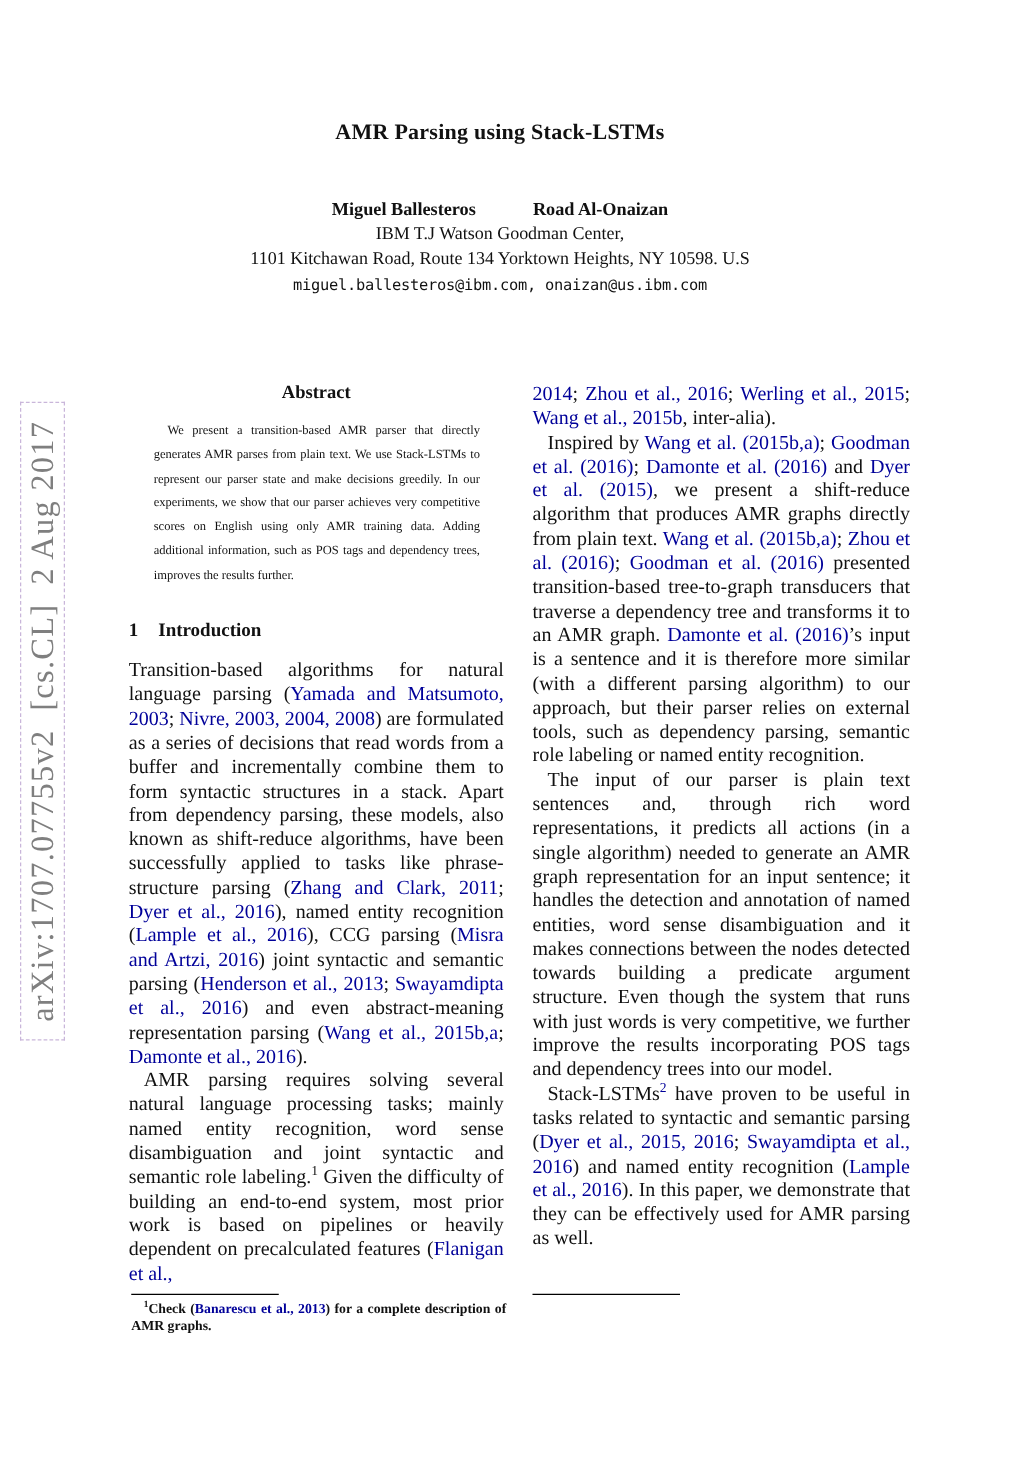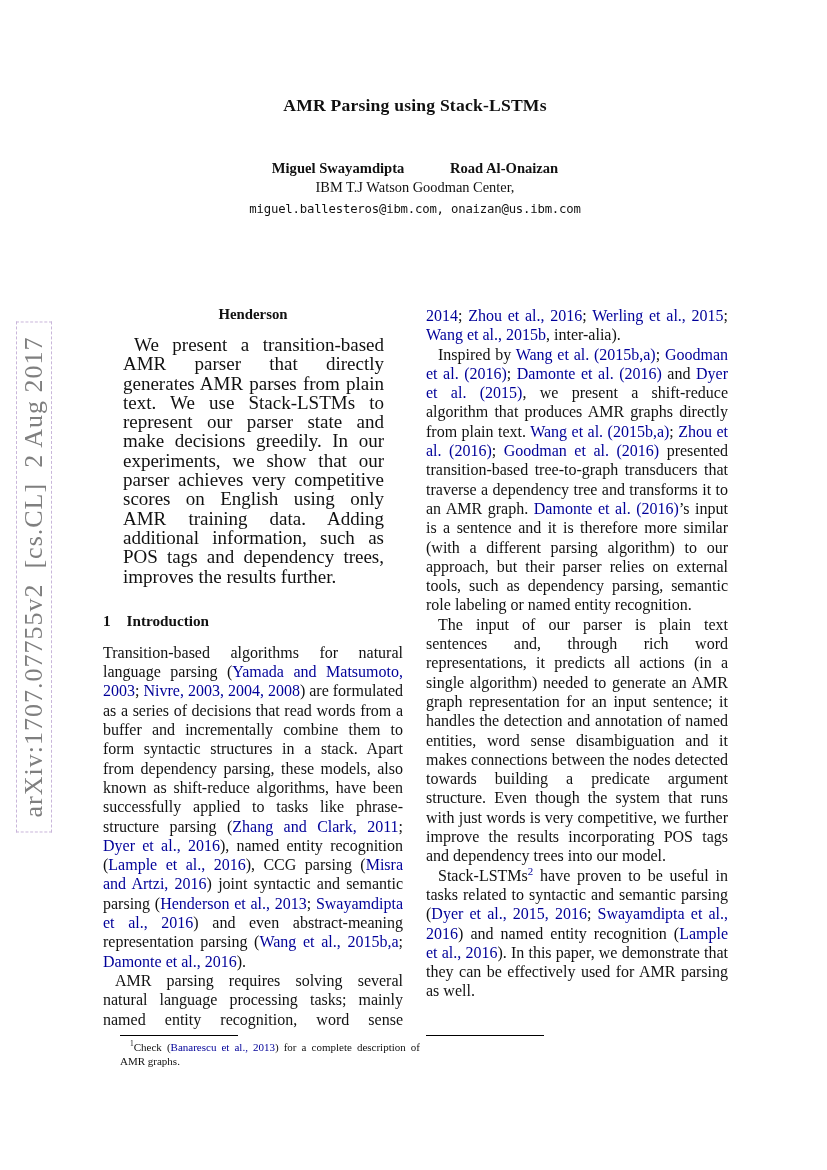--- a/index.html
+++ b/index.html
@@ -21,84 +21,85 @@
     white-space: pre;
     font-size: 26px;
     letter-spacing: 1px;
     color: #7f7f7f;
     border: 1px dashed #c9b6da;
     padding: 2px 14px;
     font-family: "Liberation Serif", "DejaVu Serif", serif;
   }
 
   
-  .header { position: absolute; left: 102px; top: 95px; width: 626px; text-align: center; }
+  .header { position: absolute; left: 87px; top: 95px; width: 626px; text-align: center; }
   .title { font-size: 17.6px; font-weight: bold; margin: 0 0 42px 0; letter-spacing: 0.2px; }
   .authors { font-size: 14.6px; font-weight: bold; line-height: 20px; }
   .authors .author { display: inline-block; margin: 0 21px; }
   .affil { font-size: 14.4px; line-height: 19.5px; }
   .emails {
     font-family: "DejaVu Sans Mono", "Liberation Mono", monospace;
     font-size: 12.3px; line-height: 18px; margin-top: 2px; letter-spacing: -0.2px; text-align: center;
   }
 
   
   .col { position: absolute; top: 306px; height: 726px; overflow: hidden; }
   .col-left  { left: 103px; width: 300px; }
   .col-right { left: 426px; width: 302px; }
 
   .abstract-heading { text-align: center; font-size: 14.8px; font-weight: bold; margin: 0 0 12px 0; }
   .abstract-text {
     margin: 0 19px 16px 20px;
-    font-size: 19px; line-height: 19.3px;
+    font-size: 10px; line-height: 19.3px;
     text-align: justify; text-indent: 11px;
   }
 
   .section-heading { font-size: 15.2px; font-weight: bold; margin: 26px 0 13px 0; }
   .section-heading .sec-num { margin-right: 16px; }
 
   .body-par {
     margin: 0;
     font-size: 16px; line-height: 19.3px;
     text-align: justify; text-indent: 12px;
   }
   .body-par.noindent { text-indent: 0; }
 
   .cite { color: #000099; cursor: pointer; text-decoration: none; }
 
   sup { font-size: 0.68em; line-height: 0; vertical-align: super; }
 
   
   .footnote { position: absolute; top: 1035px; }
-  .fn-left  { left: 120px; width: 300px; }
+  .fn-left  { left: 105px; width: 300px; font-weight: bold; }
   .fn-right { left: 426px; width: 302px; }
   .fn-rule { width: 118px; border-top: 1.2px solid #000; margin: 0 0 5px 0; }
   .fn-text { margin: 0; font-size: 11px; line-height: 13.8px; text-align: justify; text-indent: 10px; }
 </style>
 </head>
 <body>
 
 <div class="page">
 
   <div class="watermark-anchor">
     <span class="wm-text">arXiv:1707.07755v2  [cs.CL]  2 Aug 2017</span>
   </div>
 
   <div class="header">
     <h1 class="title">AMR Parsing using Stack-LSTMs</h1>
     <div class="authors">
-      <span class="author">Miguel Swayamdipta</span>
+      <span class="author">Miguel Ballesteros</span>
       <span class="author">Road Al-Onaizan</span>
     </div>
     <div class="affil">IBM T.J Watson Goodman Center,</div>
+    <div class="affil">1101 Kitchawan Road, Route 134 Yorktown Heights, NY 10598. U.S</div>
     <div class="emails">miguel.ballesteros@ibm.com, onaizan@us.ibm.com</div>
   </div>
 
   <div class="col col-left">
-    <h2 class="abstract-heading">Henderson</h2>
+    <h2 class="abstract-heading">Abstract</h2>
     <p class="abstract-text">We present a transition-based AMR parser that directly generates AMR parses from plain text. We use Stack-LSTMs to represent our parser state and make decisions greedily. In our experiments, we show that our parser achieves very competitive scores on English using only AMR training data. Adding additional information, such as POS tags and dependency trees, improves the results further.</p>
     <h2 class="section-heading"><span class="sec-num">1</span><span>Introduction</span></h2>
     <p class="body-par noindent">Transition-based algorithms for natural language parsing (<span class="cite">Yamada and Matsumoto, 2003</span>; <span class="cite">Nivre, 2003, 2004, 2008</span>) are formulated as a series of decisions that read words from a buffer and incrementally combine them to form syntactic structures in a stack. Apart from dependency parsing, these models, also known as shift-reduce algorithms, have been successfully applied to tasks like phrase-structure parsing (<span class="cite">Zhang and Clark, 2011</span>; <span class="cite">Dyer et al., 2016</span>), named entity recognition (<span class="cite">Lample et al., 2016</span>), CCG parsing (<span class="cite">Misra and Artzi, 2016</span>) joint syntactic and semantic parsing (<span class="cite">Henderson et al., 2013</span>; <span class="cite">Swayamdipta et al., 2016</span>) and even abstract-meaning representation parsing (<span class="cite">Wang et al., 2015b,a</span>; <span class="cite">Damonte et al., 2016</span>).</p>
     <p class="body-par">AMR parsing requires solving several natural language processing tasks; mainly named entity recognition, word sense disambiguation and joint syntactic and semantic role labeling.<sup>1</sup> Given the difficulty of building an end-to-end system, most prior work is based on pipelines or heavily dependent on precalculated features (<span class="cite">Flanigan et al.,</span></p>
   </div>
 
   <div class="col col-right">
     <p class="body-par noindent"><span class="cite">2014</span>;  <span class="cite">Zhou et al.,  2016</span>;  <span class="cite">Werling et al.,  2015</span>; <span class="cite">Wang et al., 2015b</span>, inter-alia).</p>
     <p class="body-par">Inspired by <span class="cite">Wang et al. (2015b,a)</span>; <span class="cite">Goodman et al. (2016)</span>; <span class="cite">Damonte et al. (2016)</span> and <span class="cite">Dyer et al. (2015)</span>, we present a shift-reduce algorithm that produces AMR graphs directly from plain text. <span class="cite">Wang et al. (2015b,a)</span>; <span class="cite">Zhou et al. (2016)</span>; <span class="cite">Goodman et al. (2016)</span> presented transition-based tree-to-graph transducers that traverse a dependency tree and transforms it to an AMR graph. <span class="cite">Damonte et al. (2016)</span>’s input is a sentence and it is therefore more similar (with a different parsing algorithm) to our approach, but their parser relies on external tools, such as dependency parsing, semantic role labeling or named entity recognition.</p>
     <p class="body-par">The input of our parser is plain text sentences and, through rich word representations, it predicts all actions (in a single algorithm) needed to generate an AMR graph representation for an input sentence; it handles the detection and annotation of named entities, word sense disambiguation and it makes connections between the nodes detected towards building a predicate argument structure. Even though the system that runs with just words is very competitive, we further improve the results incorporating POS tags and dependency trees into our model.</p>

